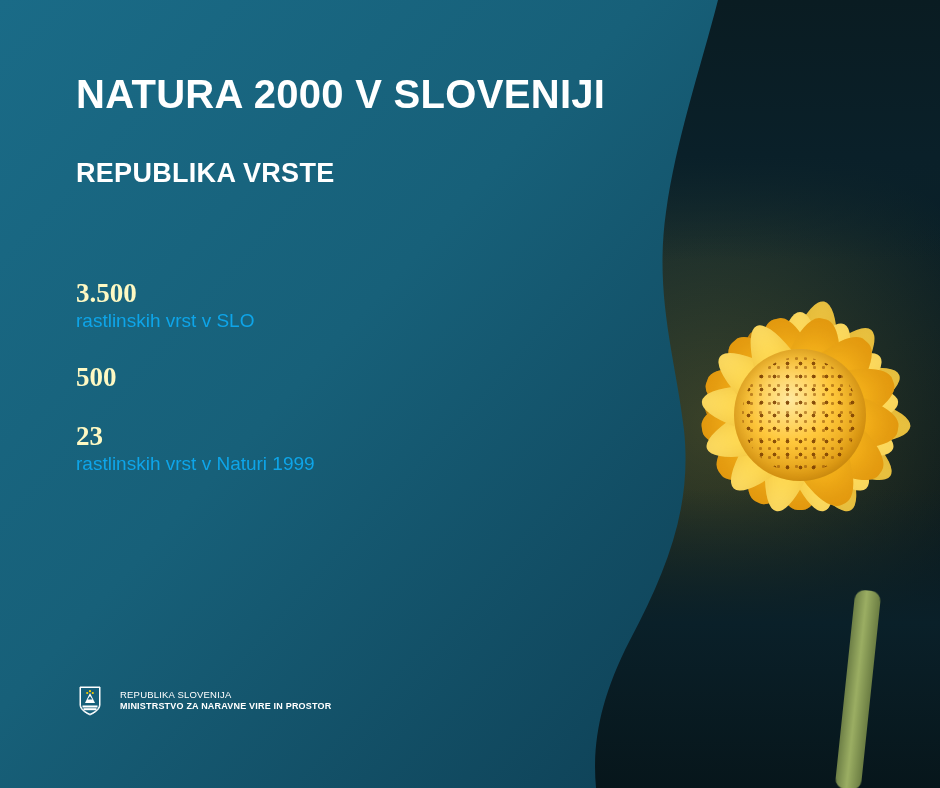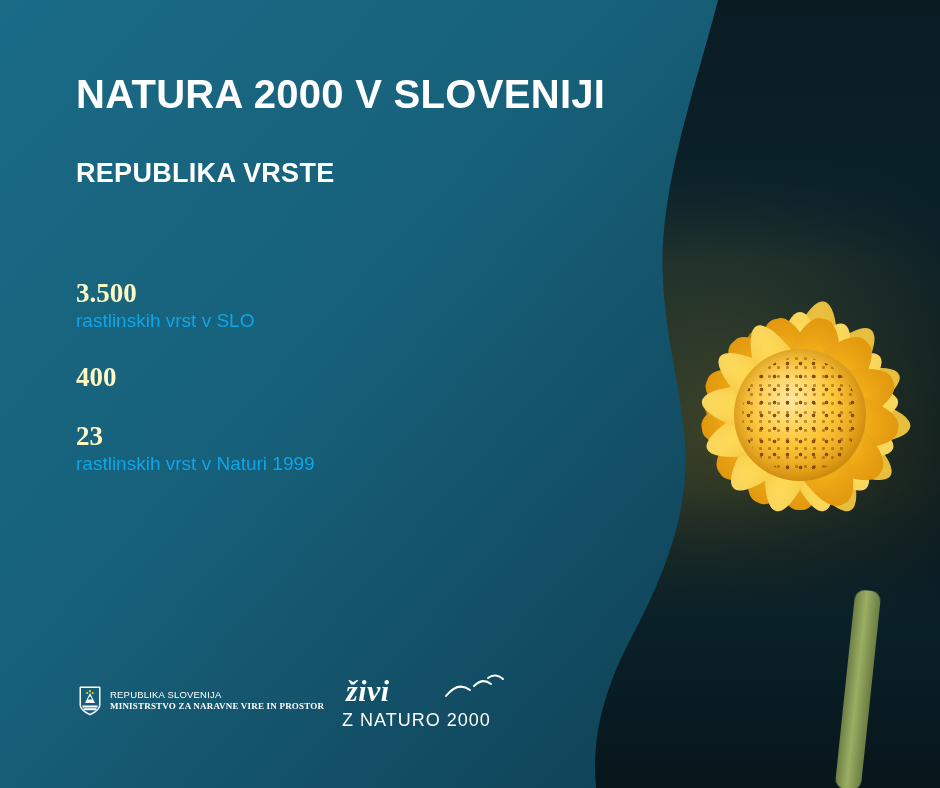--- a/index.html
+++ b/index.html
@@ -149,39 +149,38 @@
     line-height: 1.3;
   }
 
   
   .gov-logo {
     position: absolute;
     left: 78px;
     top: 686px;
     display: flex;
     align-items: center;
-    gap: 8px;
+    gap: 18px;
   }
   .coat {
     width: 24px;
     height: 30px;
     position: relative;
   }
   .gov-text { line-height: 1.25; }
   .gov-line1 {
     color: #ffffff;
     font-size: 9.5px;
     letter-spacing: .2px;
   }
   .gov-line2 {
     color: #ffffff;
     font-size: 9px;
     font-weight: bold;
     letter-spacing: .2px;
-    font-family: Liberation Serif, serif;
   }
 
   .zivi-logo {
     position: absolute;
     left: 340px;
     top: 672px;
     width: 170px;
     height: 62px;
     color: #fff;
   }
@@ -262,21 +261,21 @@
     <div class="subtitle">REPUBLIKA VRSTE</div>
 
     <div class="stats">
 
       <div class="stat">
         <div class="stat-number">3.500</div>
         <div class="stat-label">rastlinskih vrst v SLO</div>
       </div>
 
       <div class="stat">
-        <div class="stat-number">400</div>
+        <div class="stat-number">500</div>
       </div>
 
       <div class="stat">
         <div class="stat-number">23</div>
         <div class="stat-label">rastlinskih vrst v Naturi 1999</div>
       </div>
 
     </div>
 
     <div class="gov-logo">
@@ -292,26 +291,15 @@
           <circle cx="9.2" cy="7" r="1.1" fill="#ffd200"></circle>
           <circle cx="14.8" cy="7" r="1.1" fill="#ffd200"></circle>
         </svg>
       </div>
       <div class="gov-text">
         <div class="gov-line1">REPUBLIKA SLOVENIJA</div>
         <div class="gov-line2">MINISTRSTVO ZA NARAVNE VIRE IN PROSTOR</div>
       </div>
     </div>
 
-    <div class="zivi-logo">
-      <div class="zivi-word">živi</div>
-      <div class="birds">
-        <svg width="62" height="30" viewBox="0 0 62 30" xmlns="http://www.w3.org/2000/svg" fill="none" stroke="#ffffff" stroke-width="2" stroke-linecap="round">
-          <path d="M2,22 C10,12 18,10 26,16"></path>
-          <path d="M30,12 C36,6 42,6 47,10"></path>
-          <path d="M44,4 C49,0 55,1 59,5"></path>
-        </svg>
-      </div>
-      <div class="zivi-sub">Z NATURO 2000</div>
-    </div>
 
   </div>
 </div>
 
 </body></html>

